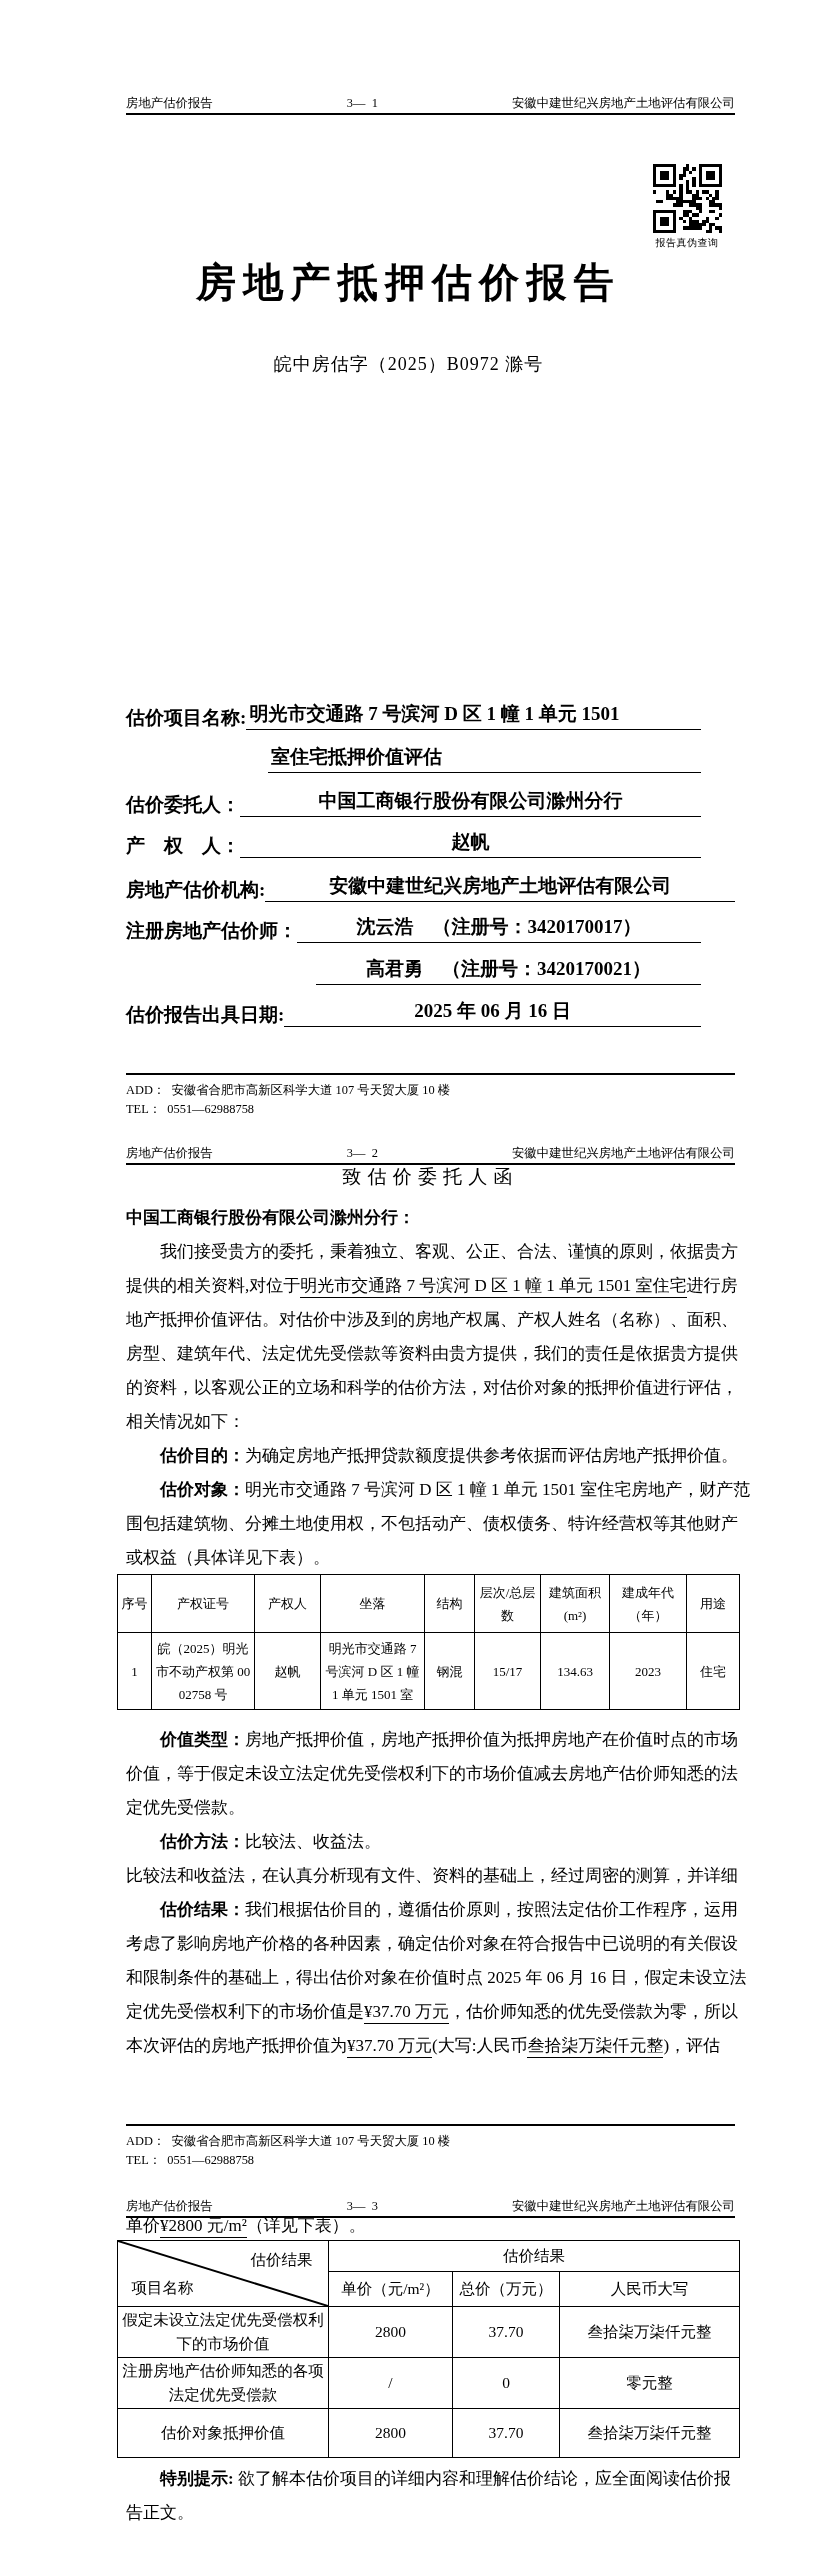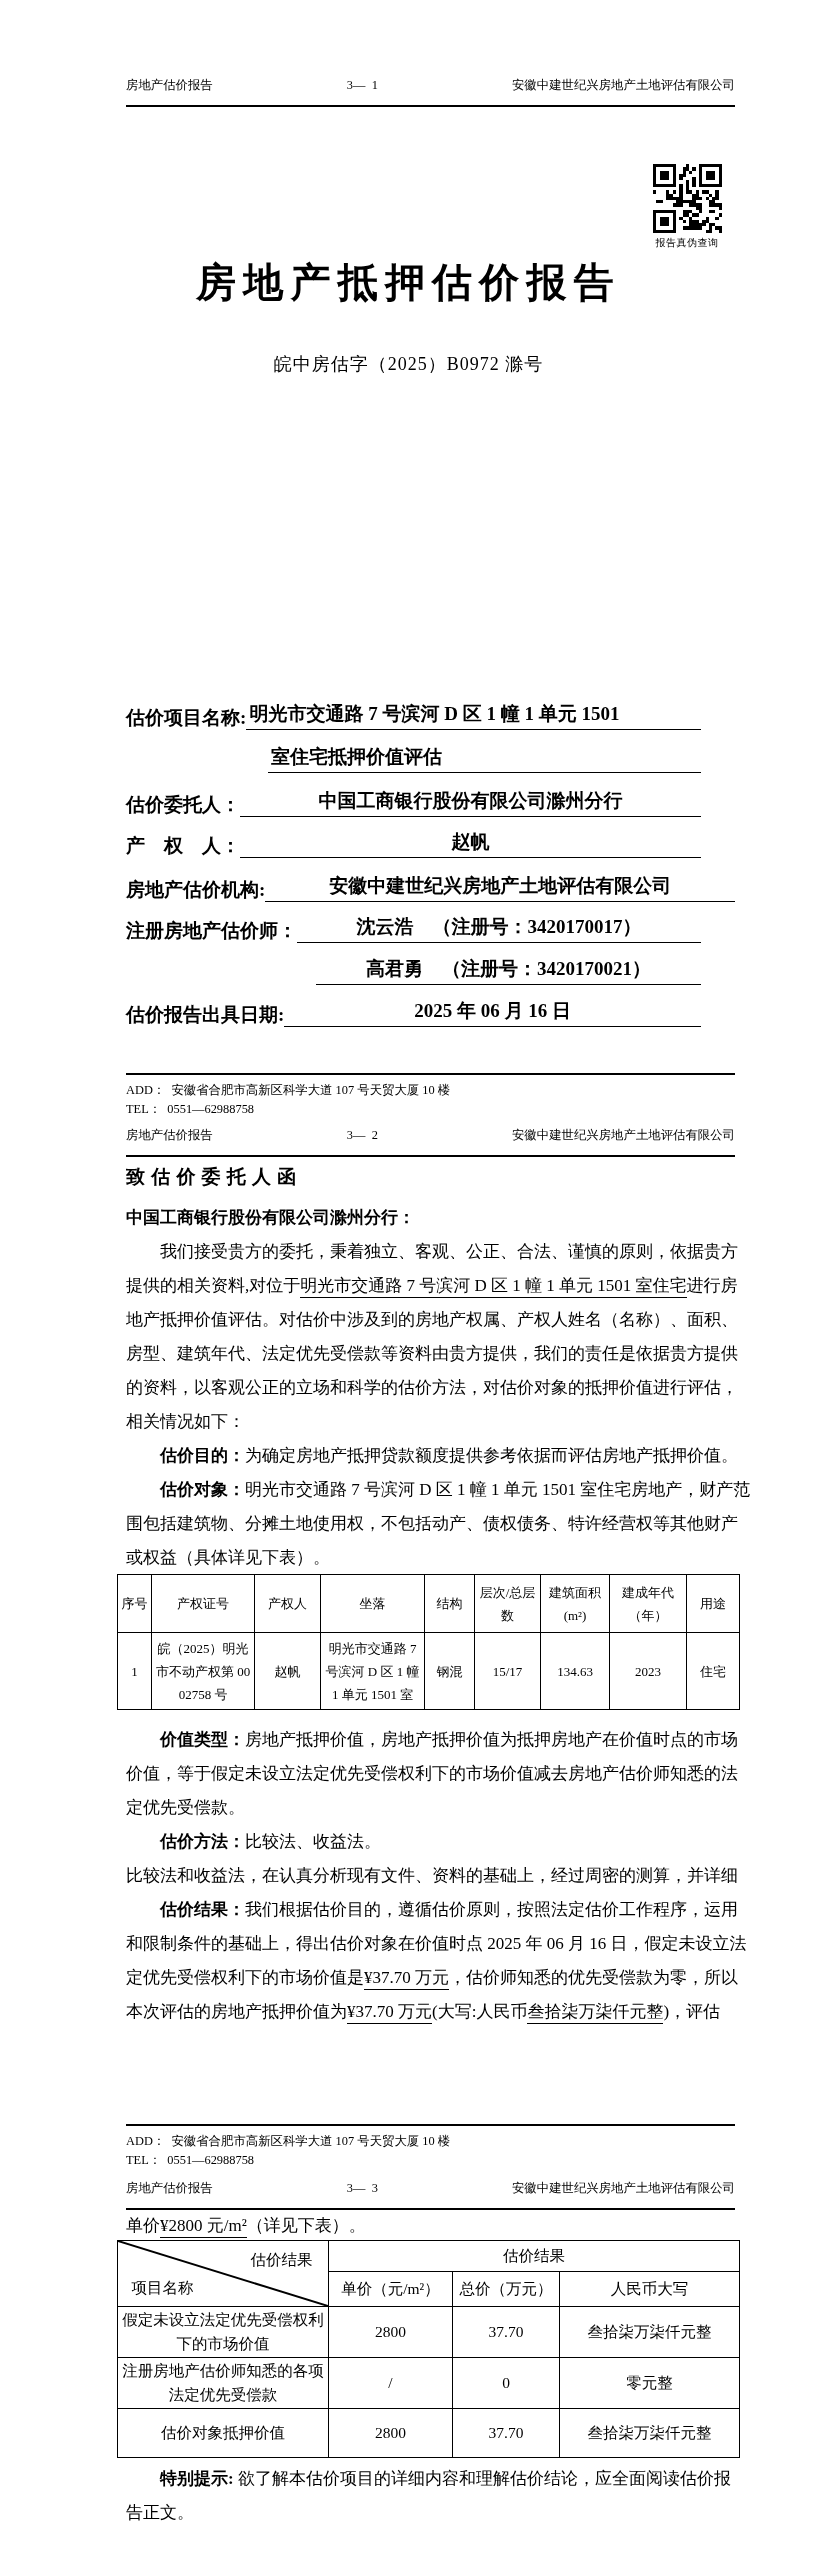--- a/index.html
+++ b/index.html
@@ -5,21 +5,21 @@
   html,body{margin:0;padding:0;}
   body{
     width:818px;height:3300px;position:relative;background:#ffffff;color:#000;
     font-family:"Liberation Serif","DejaVu Serif",serif;
     overflow:hidden;
   }
   .abs{position:absolute;}
   
   .page-head{
     left:126px;width:609px;display:flex;justify-content:space-between;align-items:flex-end;
-    font-size:12.4px;line-height:18.5px;border-bottom:2.6px solid #000;padding-bottom:10px;
+    font-size:12.4px;line-height:18.5px;border-bottom:2.6px solid #000;padding-bottom:0;margin-top:18px;
   }
   .page-head span{white-space:pre;}
   .page-foot{
     left:126px;width:609px;border-top:2.6px solid #000;font-size:12.4px;padding-top:6.2px;
   }
   .page-foot div{line-height:19px;white-space:pre;}
   
   .qr{left:651px;top:164px;width:72px;text-align:center;}
   .qr svg{width:69px;height:69px;display:block;margin:0 auto;}
   .qr .cap{font-size:10px;margin-top:3.1px;letter-spacing:0.5px;}
@@ -28,21 +28,21 @@
     font-size:40px;font-weight:bold;letter-spacing:7.2px;line-height:46px;}
   .doc-num{left:77px;top:354px;width:663px;text-align:center;font-size:18px;letter-spacing:1px;line-height:20.6px;}
   .field{left:126px;width:609px;display:flex;align-items:flex-end;font-size:19px;font-weight:bold;height:30px;}
   .field .lbl{white-space:nowrap;line-height:25px;}
   .field .val{flex:1;border-bottom:1.5px solid #000;text-align:center;padding-bottom:2.6px;white-space:nowrap;line-height:25px;margin-right:34px;}
   .field .val.left{text-align:left;padding-left:3.1px;}
   .field .val.full{margin-right:0;}
   .field .sp1{width:142px;}
   .field .sp2{width:190px;}
   
-  .letter-title{left:126px;top:1165px;width:609px;text-align:left;font-size:19px;font-weight:bold;letter-spacing:6.2px;line-height:24px;}
+  .letter-title{left:126px;top:1165px;width:609px;text-align:center;font-size:19px;font-weight:normal;letter-spacing:6.2px;line-height:24px;}
   .tblock{left:126px;width:618px;font-size:17px;line-height:34px;}
   .tline{white-space:nowrap;}
   .tline.ind{padding-left:34px;}
   .seg-b{font-weight:bold;}
   .seg-u{border-bottom:1.5px solid #000;padding-bottom:1.5px;}
   
   table{border-collapse:collapse;table-layout:fixed;}
   .ptable{position:absolute;left:117px;top:1574px;width:622px;font-size:13px;border:1.5px solid #000;}
   .ptable th,.ptable td{border:1px solid #000;text-align:center;vertical-align:middle;padding:1px 2.1px;line-height:23px;font-weight:normal;word-break:break-all;}
   .rtable{position:absolute;left:117px;top:2240px;width:622px;font-size:15.5px;border:1.5px solid #000;}
@@ -171,20 +171,21 @@
     </tbody>
 </table>
 
 <div class="abs tblock" style="top:1723px;">
     <div class="tline ind"><span class="seg-b">价值类型：</span><span>房地产抵押价值，房地产抵押价值为抵押房地产在价值时点的市场</span></div>
     <div class="tline"><span>价值，等于假定未设立法定优先受偿权利下的市场价值减去房地产估价师知悉的法</span></div>
     <div class="tline"><span>定优先受偿款。</span></div>
     <div class="tline ind"><span class="seg-b">估价方法：</span><span>比较法、收益法。</span></div>
     <div class="tline"><span>比较法和收益法，在认真分析现有文件、资料的基础上，经过周密的测算，并详细</span></div>
     <div class="tline ind"><span class="seg-b">估价结果：</span><span>我们根据估价目的，遵循估价原则，按照法定估价工作程序，运用</span></div>
+    <div class="tline"><span>考虑了影响房地产价格的各种因素，确定估价对象在符合报告中已说明的有关假设</span></div>
     <div class="tline"><span>和限制条件的基础上，得出估价对象在价值时点 2025 年 06 月 16 日，假定未设立法</span></div>
     <div class="tline"><span>定优先受偿权利下的市场价值是</span><span class="seg-u">¥37.70 万元</span><span>，估价师知悉的优先受偿款为零，所以</span></div>
     <div class="tline"><span>本次评估的房地产抵押价值为</span><span class="seg-u">¥37.70 万元</span><span>(大写:人民币</span><span class="seg-u">叁拾柒万柒仟元整</span><span>)，评估</span></div>
   </div>
 
 <div class="abs page-foot" style="top:2124px;">
   <div>ADD：  安徽省合肥市高新区科学大道 107 号天贸大厦 10 楼</div>
   <div>TEL：  0551—62988758</div>
 </div>
 

